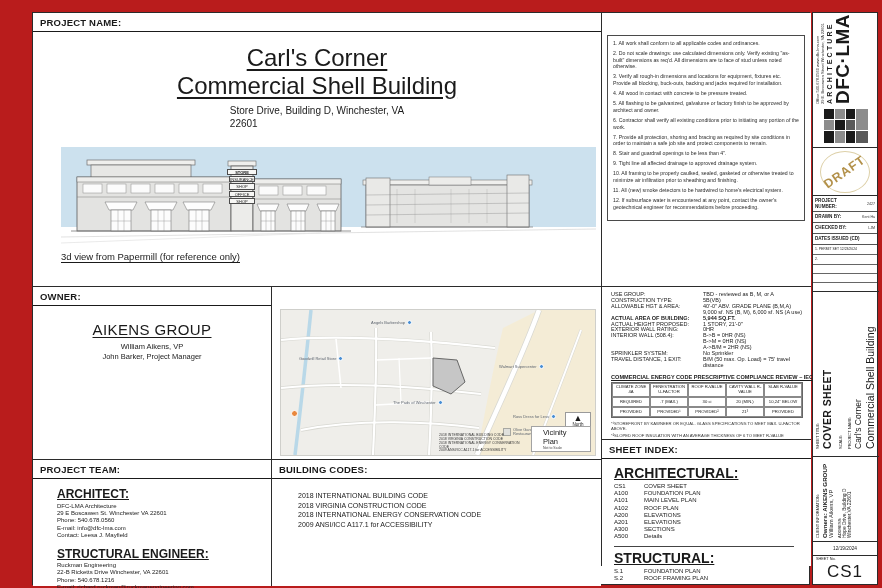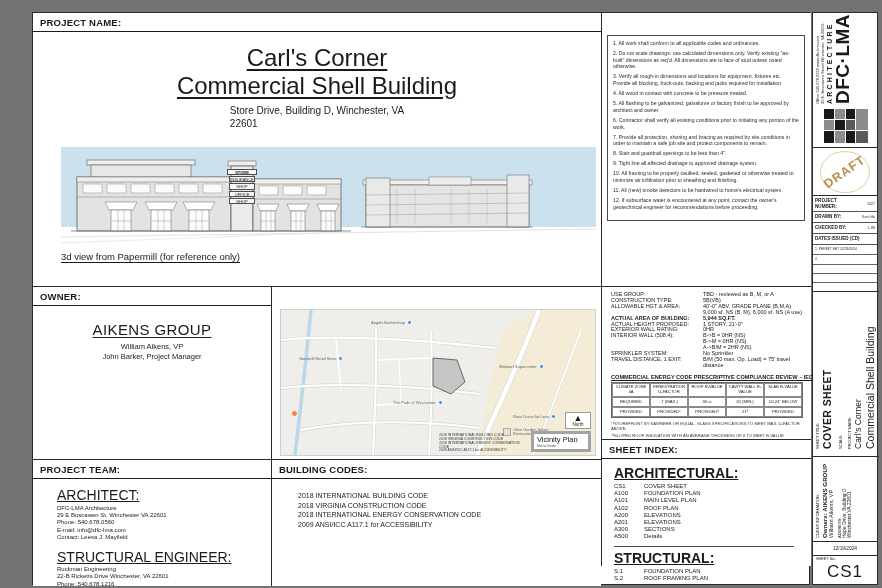--- a/index.html
+++ b/index.html
@@ -1,17 +1,17 @@
 <!DOCTYPE html>
 <html><head>
 <meta charset="utf-8">
 <style>
   html,body{margin:0;padding:0;background:#fdfdfd;width:882px;height:588px;overflow:hidden;
     font-family:"Liberation Sans",sans-serif;color:#1a1a1a;-webkit-font-smoothing:antialiased;}
-  .sheet{position:relative;width:882px;height:588px;background:#737373;}
+  .sheet{position:relative;width:882px;height:588px;background:#b91c1c;}
   
   .main{position:absolute;left:32px;top:12px;width:778px;height:573px;border:1.6px solid #2b2b2b;box-sizing:border-box;background:#fff;}
   .cell{position:absolute;box-sizing:border-box;background:#fff;}
   .band{height:18px;border-bottom:1.4px solid #1a1a1a;display:flex;align-items:center;padding-left:7px;
     font-weight:bold;font-size:9.5px;letter-spacing:.2px;}
   .bl{border-left:1px solid #2b2b2b;}
   .bt{border-top:1px solid #2b2b2b;}
   
   .title-wrap{text-align:center;margin-top:12px;line-height:1.15;}
   .ptitle{font-size:24px;text-decoration:underline;text-underline-offset:3px;}
@@ -36,40 +36,40 @@
   .poi{position:absolute;display:flex;align-items:center;gap:2px;}
   .poi-label{font-size:4px;color:#5d6océ?;}
   .poi-label{font-size:4px;color:#5f6670;white-space:nowrap;}
   .poi-dot{width:5px;height:5px;border-radius:50%;background:#4a8fd4;border:0.8px solid #fff;box-sizing:border-box;flex:0 0 auto;}
   .poi-box{width:6px;height:6px;background:#e0e0dc;border:0.5px solid #a8a8a2;flex:0 0 auto;}
   .orange-dot{position:absolute;left:10px;top:100px;width:5px;height:5px;border-radius:50%;background:#e8873d;border:0.8px solid #fff;}
   .map-codes{position:absolute;left:158px;top:124px;width:84px;font-size:3.5px;line-height:1.1;color:#3a3a3a;}
   .north{position:absolute;right:4px;bottom:26px;width:24px;background:#fff;border:0.6px solid #9a9a9a;text-align:center;padding:1px 0;}
   .north-arrow{font-size:9px;line-height:8px;}
   .north-label{font-size:4.5px;}
-  .planbox{position:absolute;right:4px;bottom:3px;width:60px;background:#fff;border:3px solid #a3a3a3;padding:1px 3px;box-sizing:border-box;}
+  .planbox{position:absolute;right:4px;bottom:3px;width:60px;background:#fff;border:1px solid #a3a3a3;padding:1px 11px;box-sizing:border-box;}
   .plan-title{font-size:7.5px;}
   .plan-note{font-size:3.5px;color:#444;}
   
   .cs-body{padding:5px 8px 0 9px;}
   .csrow{display:flex;font-size:5.5px;line-height:5.9px;}
   .cslabel{width:92px;flex:0 0 auto;}
   .csval{flex:1;}
   .csrow.bold{font-weight:bold;}
   .energy{margin-top:5px;}
   .energy-title{font-size:5.6px;font-weight:bold;text-decoration:underline;margin-bottom:2px;white-space:nowrap;}
   .et{border:0.6px solid #666;}
   .etr{display:flex;}
   .etc{flex:1;border:0.4px solid #8a8a8a;text-align:center;font-size:4.2px;line-height:1.15;padding:1.5px 1px;box-sizing:border-box;color:#222;}
   .etr.head .etc{min-height:10px;}
   .fnotes{margin-top:3px;}
   .fnote{font-size:4.2px;line-height:1.2;color:#333;margin-bottom:2.2px;}
   
   .team-body{padding:8px 6px 0 24px;}
-  .team-h{font-size:14px;font-weight:normal;text-decoration:underline;margin-bottom:1.5px;}
+  .team-h{font-size:12px;font-weight:bold;text-decoration:underline;margin-bottom:1.5px;}
   .team-line{font-size:6px;line-height:7.4px;color:#222;}
   .team-gap{height:7px;}
   
   .codes-body{padding:12px 6px 0 26px;}
   .code-line{font-size:7px;line-height:9.5px;}
   
   .si-body{padding:6px 10px 0 12px;}
   .si-h{font-size:14px;font-weight:bold;text-decoration:underline;margin-bottom:2px;}
   .sirow{display:flex;font-size:6px;line-height:7.2px;}
   .sino{width:30px;flex:0 0 auto;}

